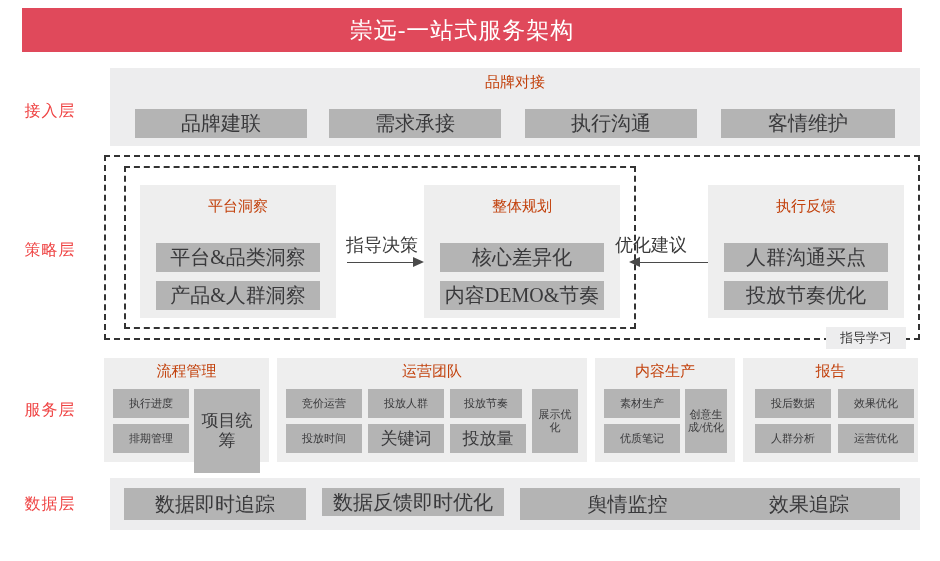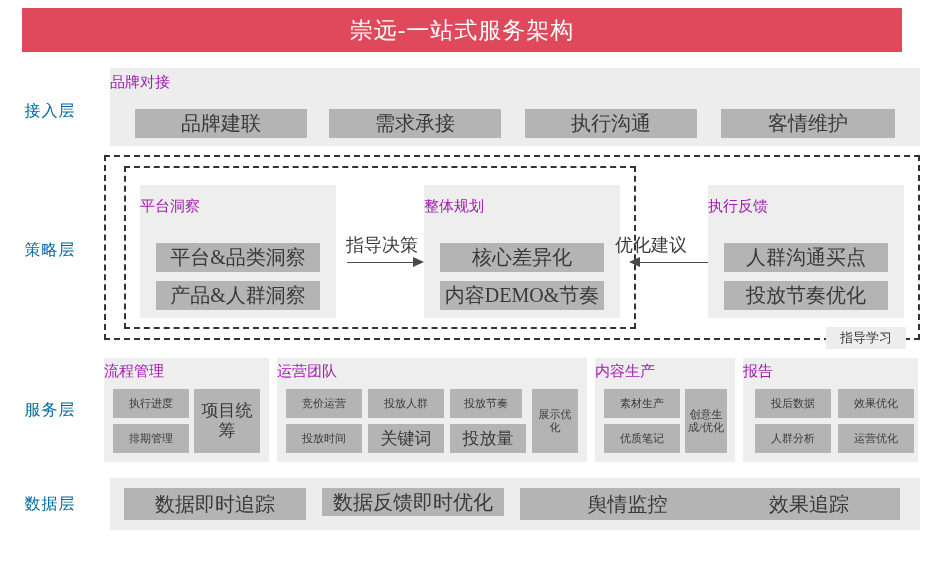--- a/index.html
+++ b/index.html
@@ -38,39 +38,39 @@
     letter-spacing: 1px;
     font-family: "Liberation Serif", "DejaVu Serif", serif;
   }
 
   
   .row-label {
     position: absolute;
     width: 100px;
     text-align: center;
     font-size: 16px;
-    color: #0369a1;
+    color: #ef4444;
     letter-spacing: 1px;
   }
 
   
   .band {
     position: absolute;
     background: #ededee;
   }
   .panel {
     position: absolute;
     background: #eeeeee;
   }
   .panel-title {
     position: absolute;
     left: 0; right: 0;
-    text-align: left;
+    text-align: center;
     font-size: 15px;
-    color: #a21caf;
+    color: #c2410c;
   }
   .chip {
     position: absolute;
     background: #b4b4b4;
     color: #39393b;
     display: flex;
     align-items: center;
     justify-content: center;
     text-align: center;
     font-size: 20px;
@@ -171,21 +171,21 @@
   <div class="chip" style="left:724px; top:281px; width:164px; height:29px;">投放节奏优化</div>
 
   <div class="edge-label" style="left:826px; top:327px; width:80px; height:22px;">指导学习</div>
 
   <div class="row-label" style="left:0px; top:400px;">服务层</div>
 
   <div class="panel" style="left:104px; top:358px; width:165px; height:104px;"></div>
   <div class="panel-title" style="left:104px; top:362px; width:165px;">流程管理</div>
   <div class="chip small" style="left:113px; top:389px; width:76px; height:29px;">执行进度</div>
   <div class="chip small" style="left:113px; top:424px; width:76px; height:29px;">排期管理</div>
-  <div class="chip big" style="left:194px; top:389px; width:66px; height:64px;">项目统筹</div>
+  <div class="chip big" style="left:194px; top:389px; width:66px; height:84px;">项目统筹</div>
 
   <div class="panel" style="left:277px; top:358px; width:310px; height:104px;"></div>
   <div class="panel-title" style="left:277px; top:362px; width:310px;">运营团队</div>
   <div class="chip small" style="left:286px; top:389px; width:76px; height:29px;">竞价运营</div>
   <div class="chip small" style="left:368px; top:389px; width:76px; height:29px;">投放人群</div>
   <div class="chip small" style="left:450px; top:389px; width:72px; height:29px;">投放节奏</div>
   <div class="chip small" style="left:286px; top:424px; width:76px; height:29px;">投放时间</div>
   <div class="chip big" style="left:368px; top:424px; width:76px; height:29px;">关键词</div>
   <div class="chip big" style="left:450px; top:424px; width:76px; height:29px;">投放量</div>
   <div class="chip small" style="left:532px; top:389px; width:46px; height:64px;">展示优化</div>

